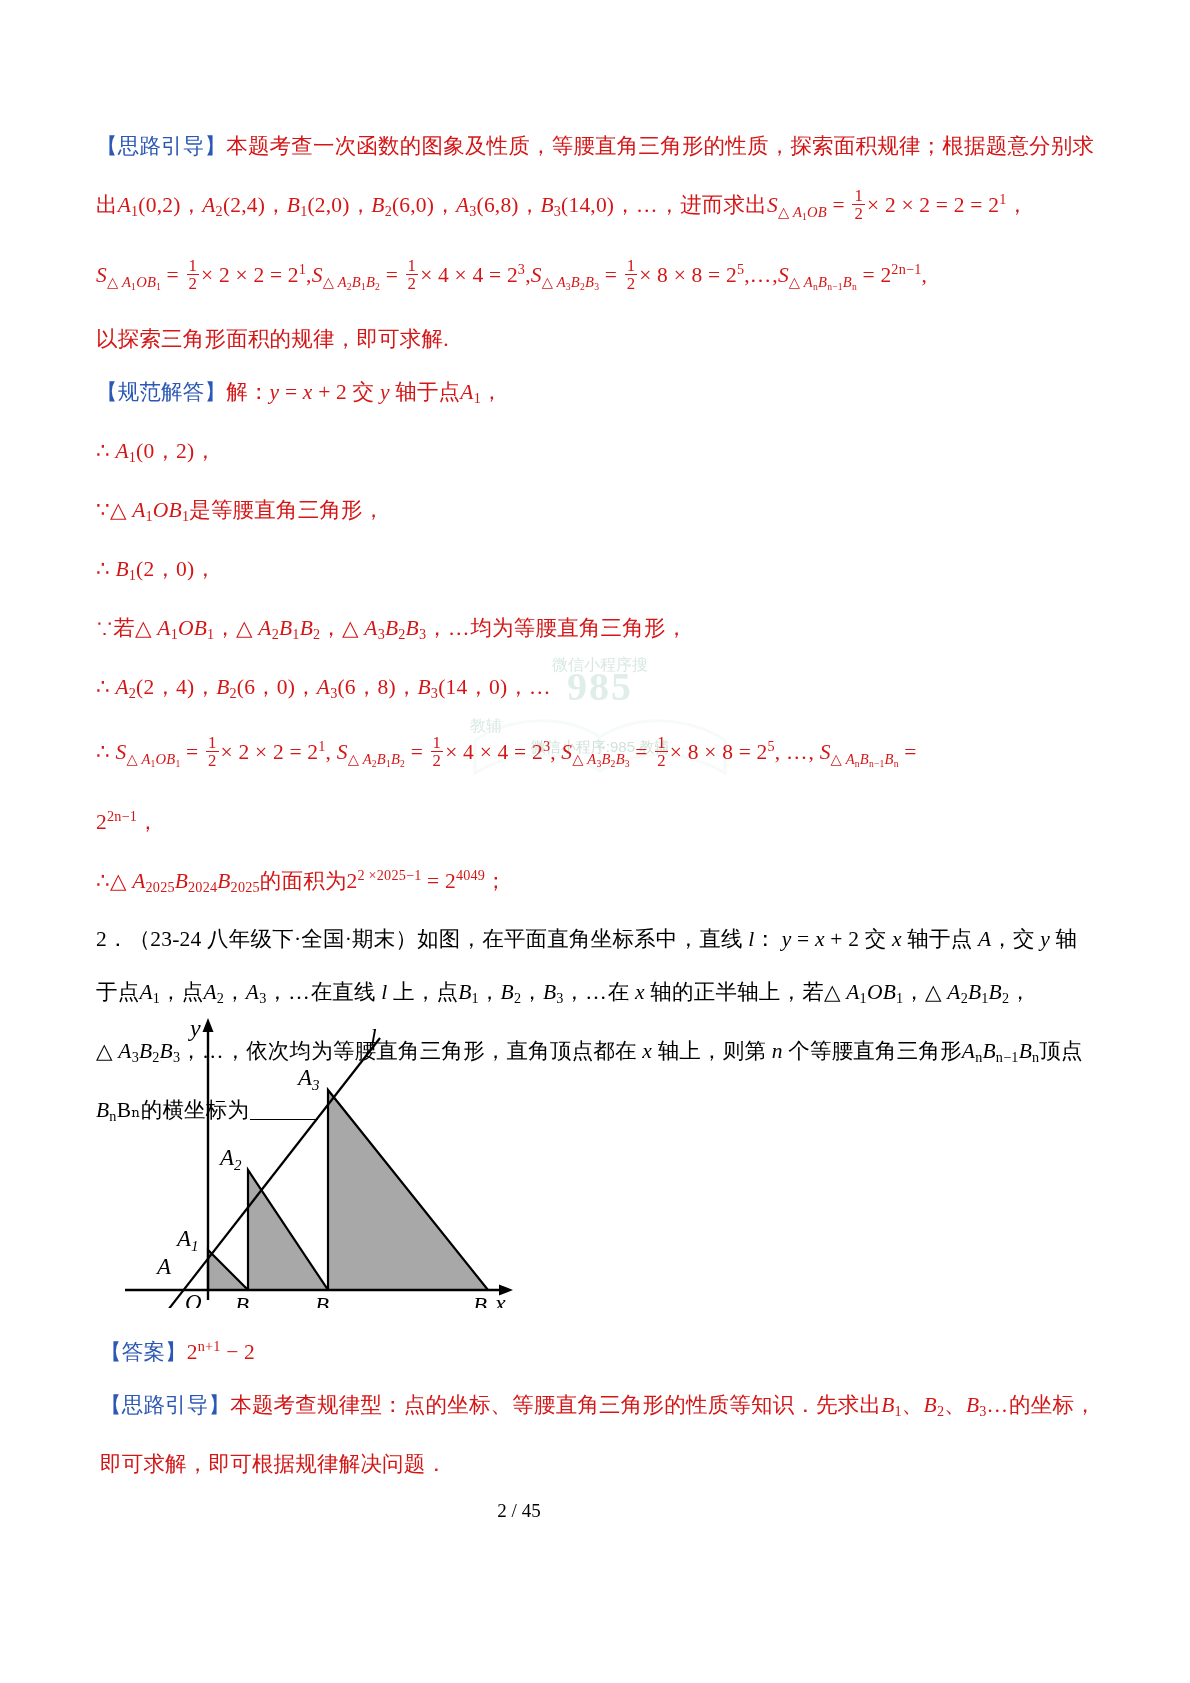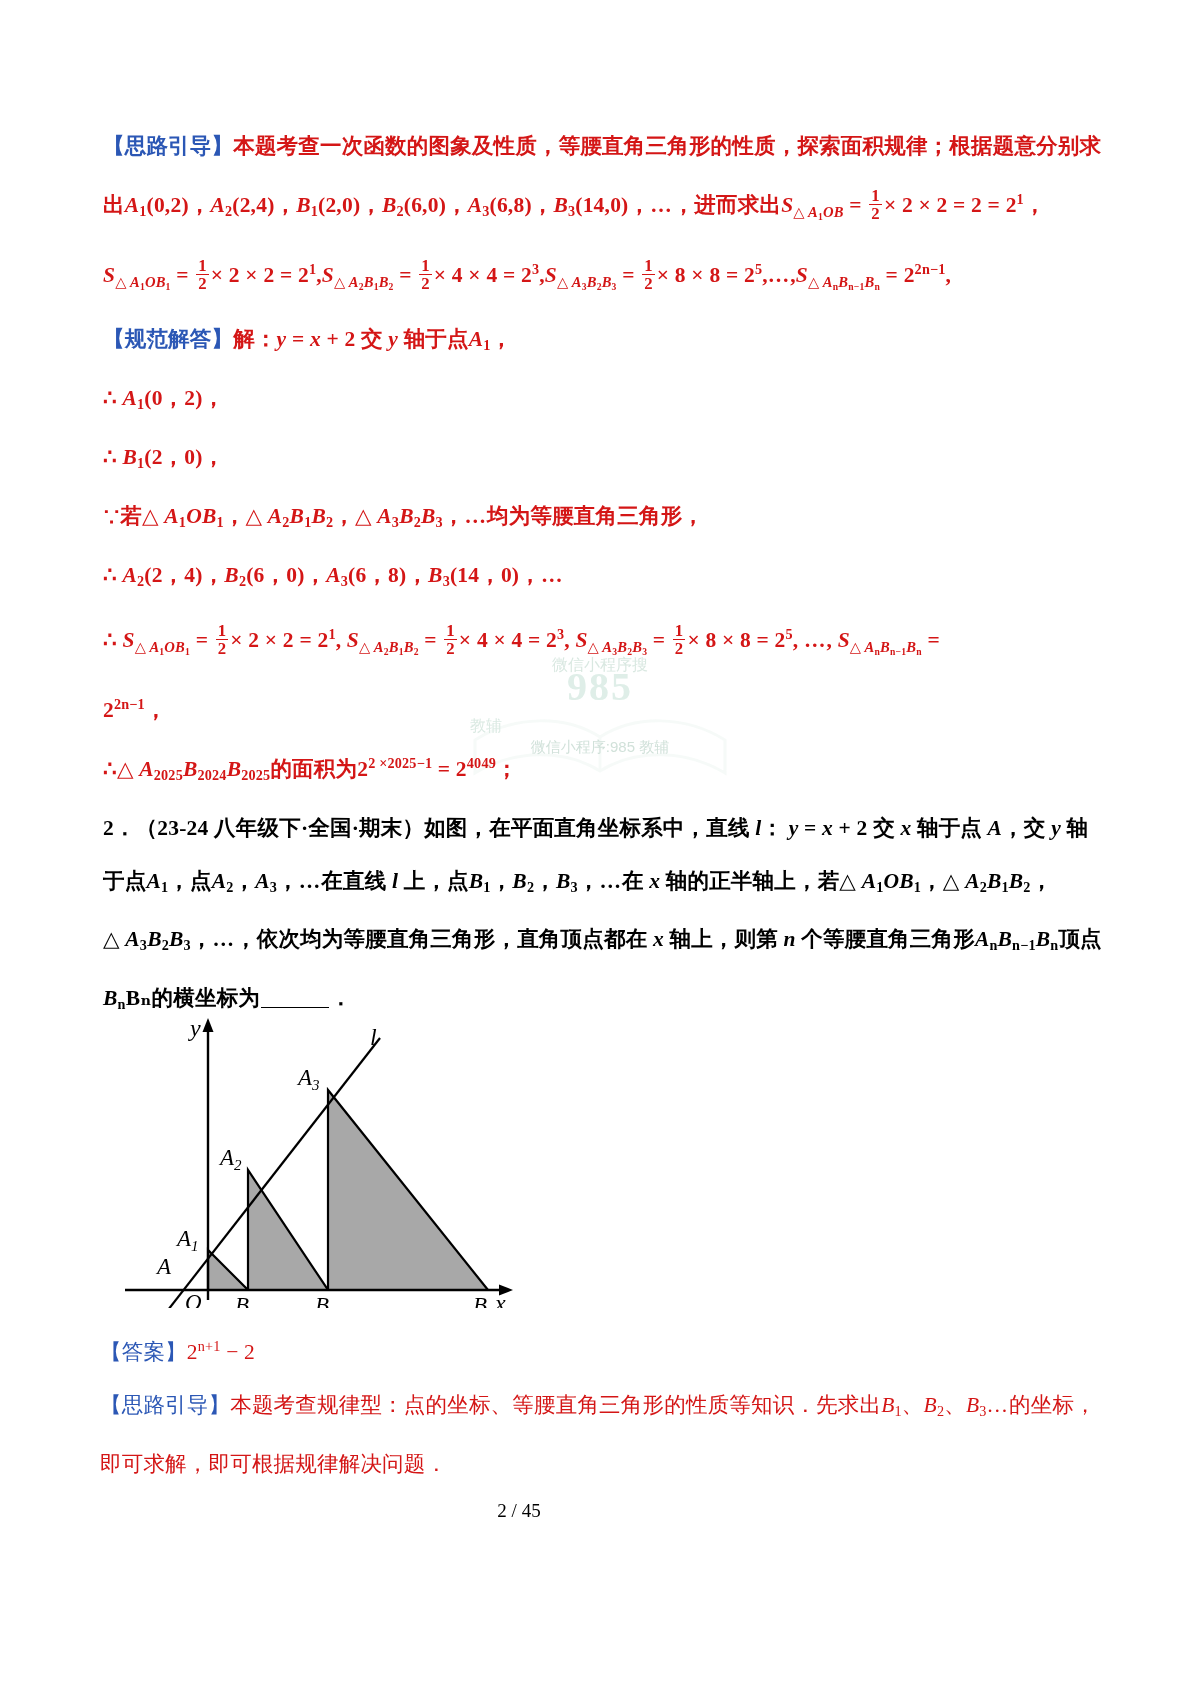--- a/index.html
+++ b/index.html
@@ -16,24 +16,23 @@
     overflow: hidden;
   }
   .page {
     position: absolute;
     left: 0; top: 0;
     width: 1190px;
     height: 1683px;
   }
   .content {
     position: absolute;
-    left: 103px;
+    left: 96px;
     top: 120px;
     width: 1000px;
-    font-weight: bold;
   }
   .line {
     font-size: 21.5px;
     line-height: 53px;
     white-space: nowrap;
     letter-spacing: 0.2px;
   }
   .red { color: #d41616; }
   .tag { color: #2b57b5; }
   .mi { font-style: italic; font-family: "Liberation Serif", serif; }
@@ -168,29 +167,33 @@
     </div>
 
     <div class="line red">
       <span>出</span><span class="mi">A</span><sub class="up">1</sub>(0,2)，<span class="mi">A</span><sub class="up">2</sub>(2,4)，<span class="mi">B</span><sub class="up">1</sub>(2,0)，<span class="mi">B</span><sub class="up">2</sub>(6,0)，<span class="mi">A</span><sub class="up">3</sub>(6,8)，<span class="mi">B</span><sub class="up">3</sub>(14,0)，<span class="dots">…</span>，进而求出<span class="mi">S</span><span class="sb"><span class="tri">△</span> A<sub class="up">1</sub>OB</span> = <span class="frac"><span class="num">1</span><span class="den">2</span></span>× 2 × 2 = 2 = 2<sup>1</sup>，
     </div>
 
     <div class="line red">
       <span class="mi">S</span><span class="sb"><span class="tri">△</span> A<sub class="up">1</sub>OB<sub class="up">1</sub></span> = <span class="frac"><span class="num">1</span><span class="den">2</span></span>× 2 × 2 = 2<sup>1</sup>,<span class="mi">S</span><span class="sb"><span class="tri">△</span> A<sub class="up">2</sub>B<sub class="up">1</sub>B<sub class="up">2</sub></span> = <span class="frac"><span class="num">1</span><span class="den">2</span></span>× 4 × 4 = 2<sup>3</sup>,<span class="mi">S</span><span class="sb"><span class="tri">△</span> A<sub class="up">3</sub>B<sub class="up">2</sub>B<sub class="up">3</sub></span> = <span class="frac"><span class="num">1</span><span class="den">2</span></span>× 8 × 8 = 2<sup>5</sup>,<span class="dots">…</span>,<span class="mi">S</span><span class="sb"><span class="tri">△</span> A<sub class="up">n</sub>B<sub class="up">n−1</sub>B<sub class="up">n</sub></span> = 2<sup>2n−1</sup>,
     </div>
 
+    <div class="line red">以探索三角形面积的规律，即可求解.</div>
 
     <div class="line">
       <span class="tag">【规范解答】</span><span class="red">解：<span class="mi">y</span> = <span class="mi">x</span> + 2 交 <span class="mi">y</span> 轴于点<span class="mi">A</span><sub class="up">1</sub>，</span>
     </div>
 
     <div class="line red">
       ∴ <span class="mi">A</span><sub class="up">1</sub>(0，2)，
     </div>
 
+    <div class="line red">
+      ∵△ <span class="mi">A</span><sub class="up">1</sub><span class="mi">O</span><span class="mi">B</span><sub class="up">1</sub>是等腰直角三角形，
+    </div>
 
     <div class="line red">
       ∴ <span class="mi">B</span><sub class="up">1</sub>(2，0)，
     </div>
 
     <div class="line red">
       ∵若△ <span class="mi">A</span><sub class="up">1</sub><span class="mi">O</span><span class="mi">B</span><sub class="up">1</sub>，△ <span class="mi">A</span><sub class="up">2</sub><span class="mi">B</span><sub class="up">1</sub><span class="mi">B</span><sub class="up">2</sub>，△ <span class="mi">A</span><sub class="up">3</sub><span class="mi">B</span><sub class="up">2</sub><span class="mi">B</span><sub class="up">3</sub>，<span class="dots">…</span>均为等腰直角三角形，
     </div>
 
     <div class="line red">

